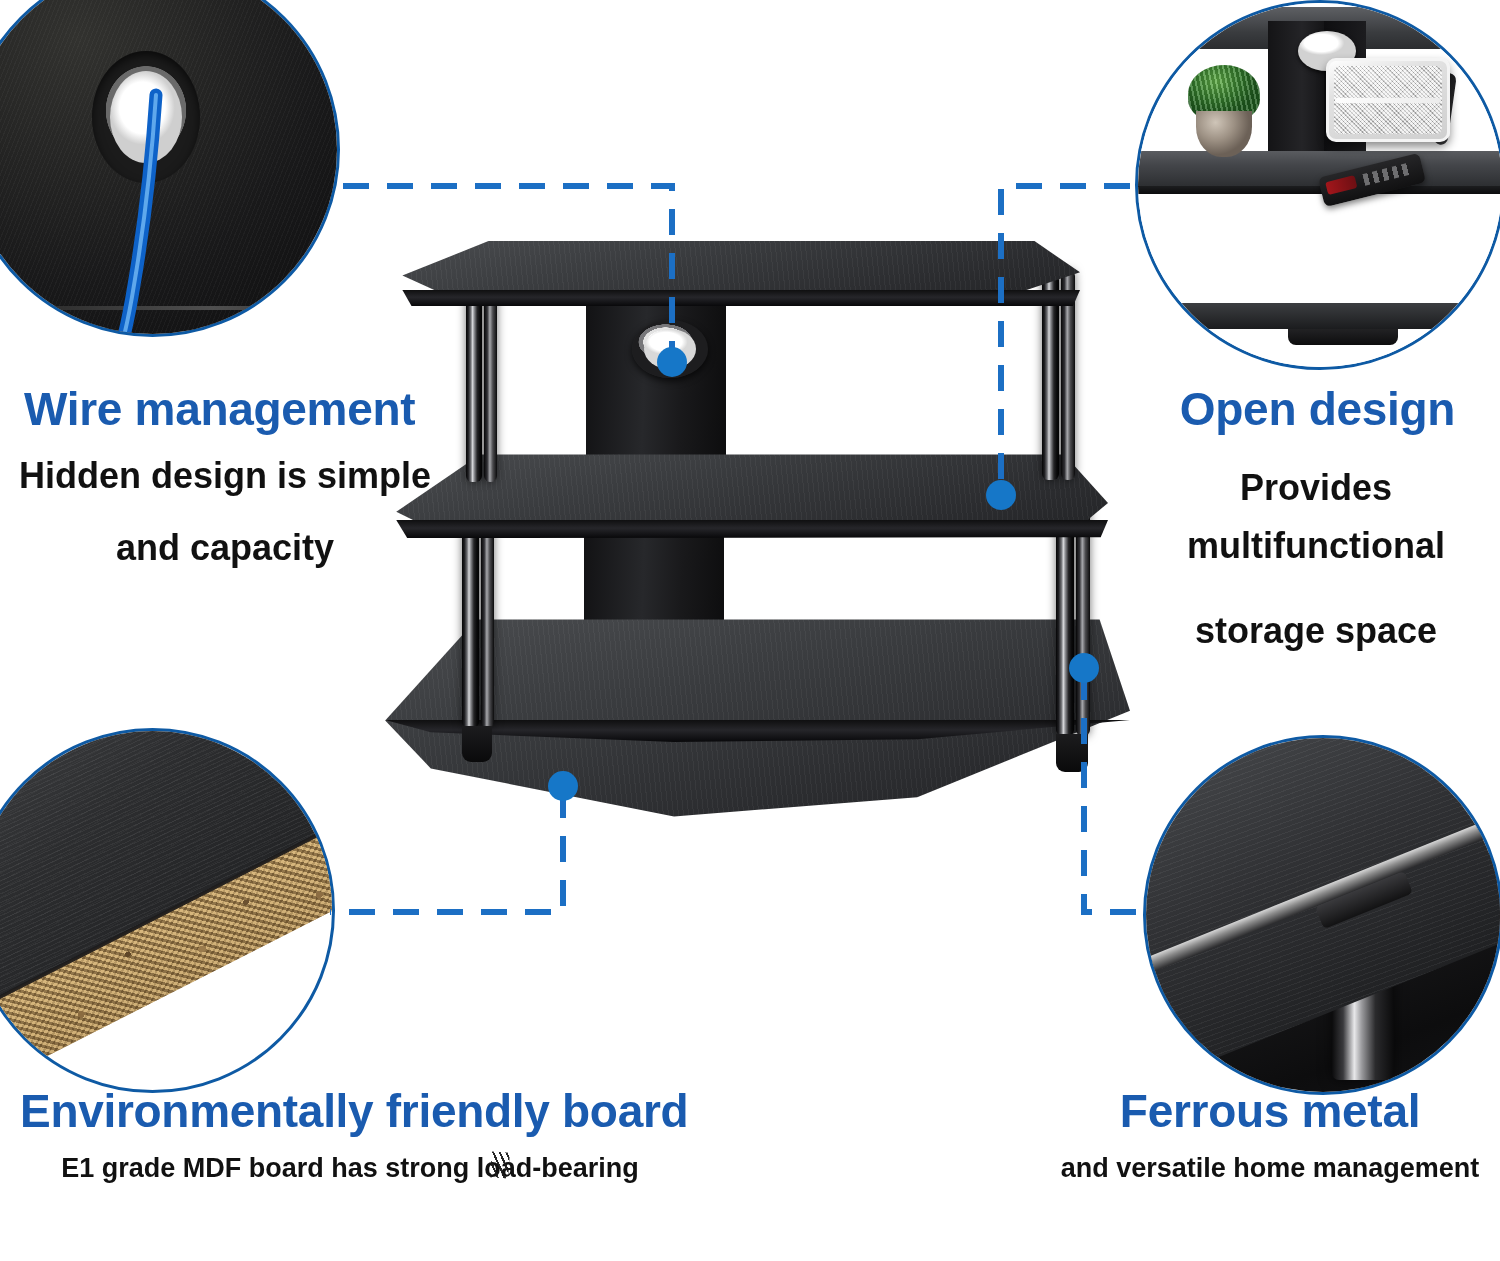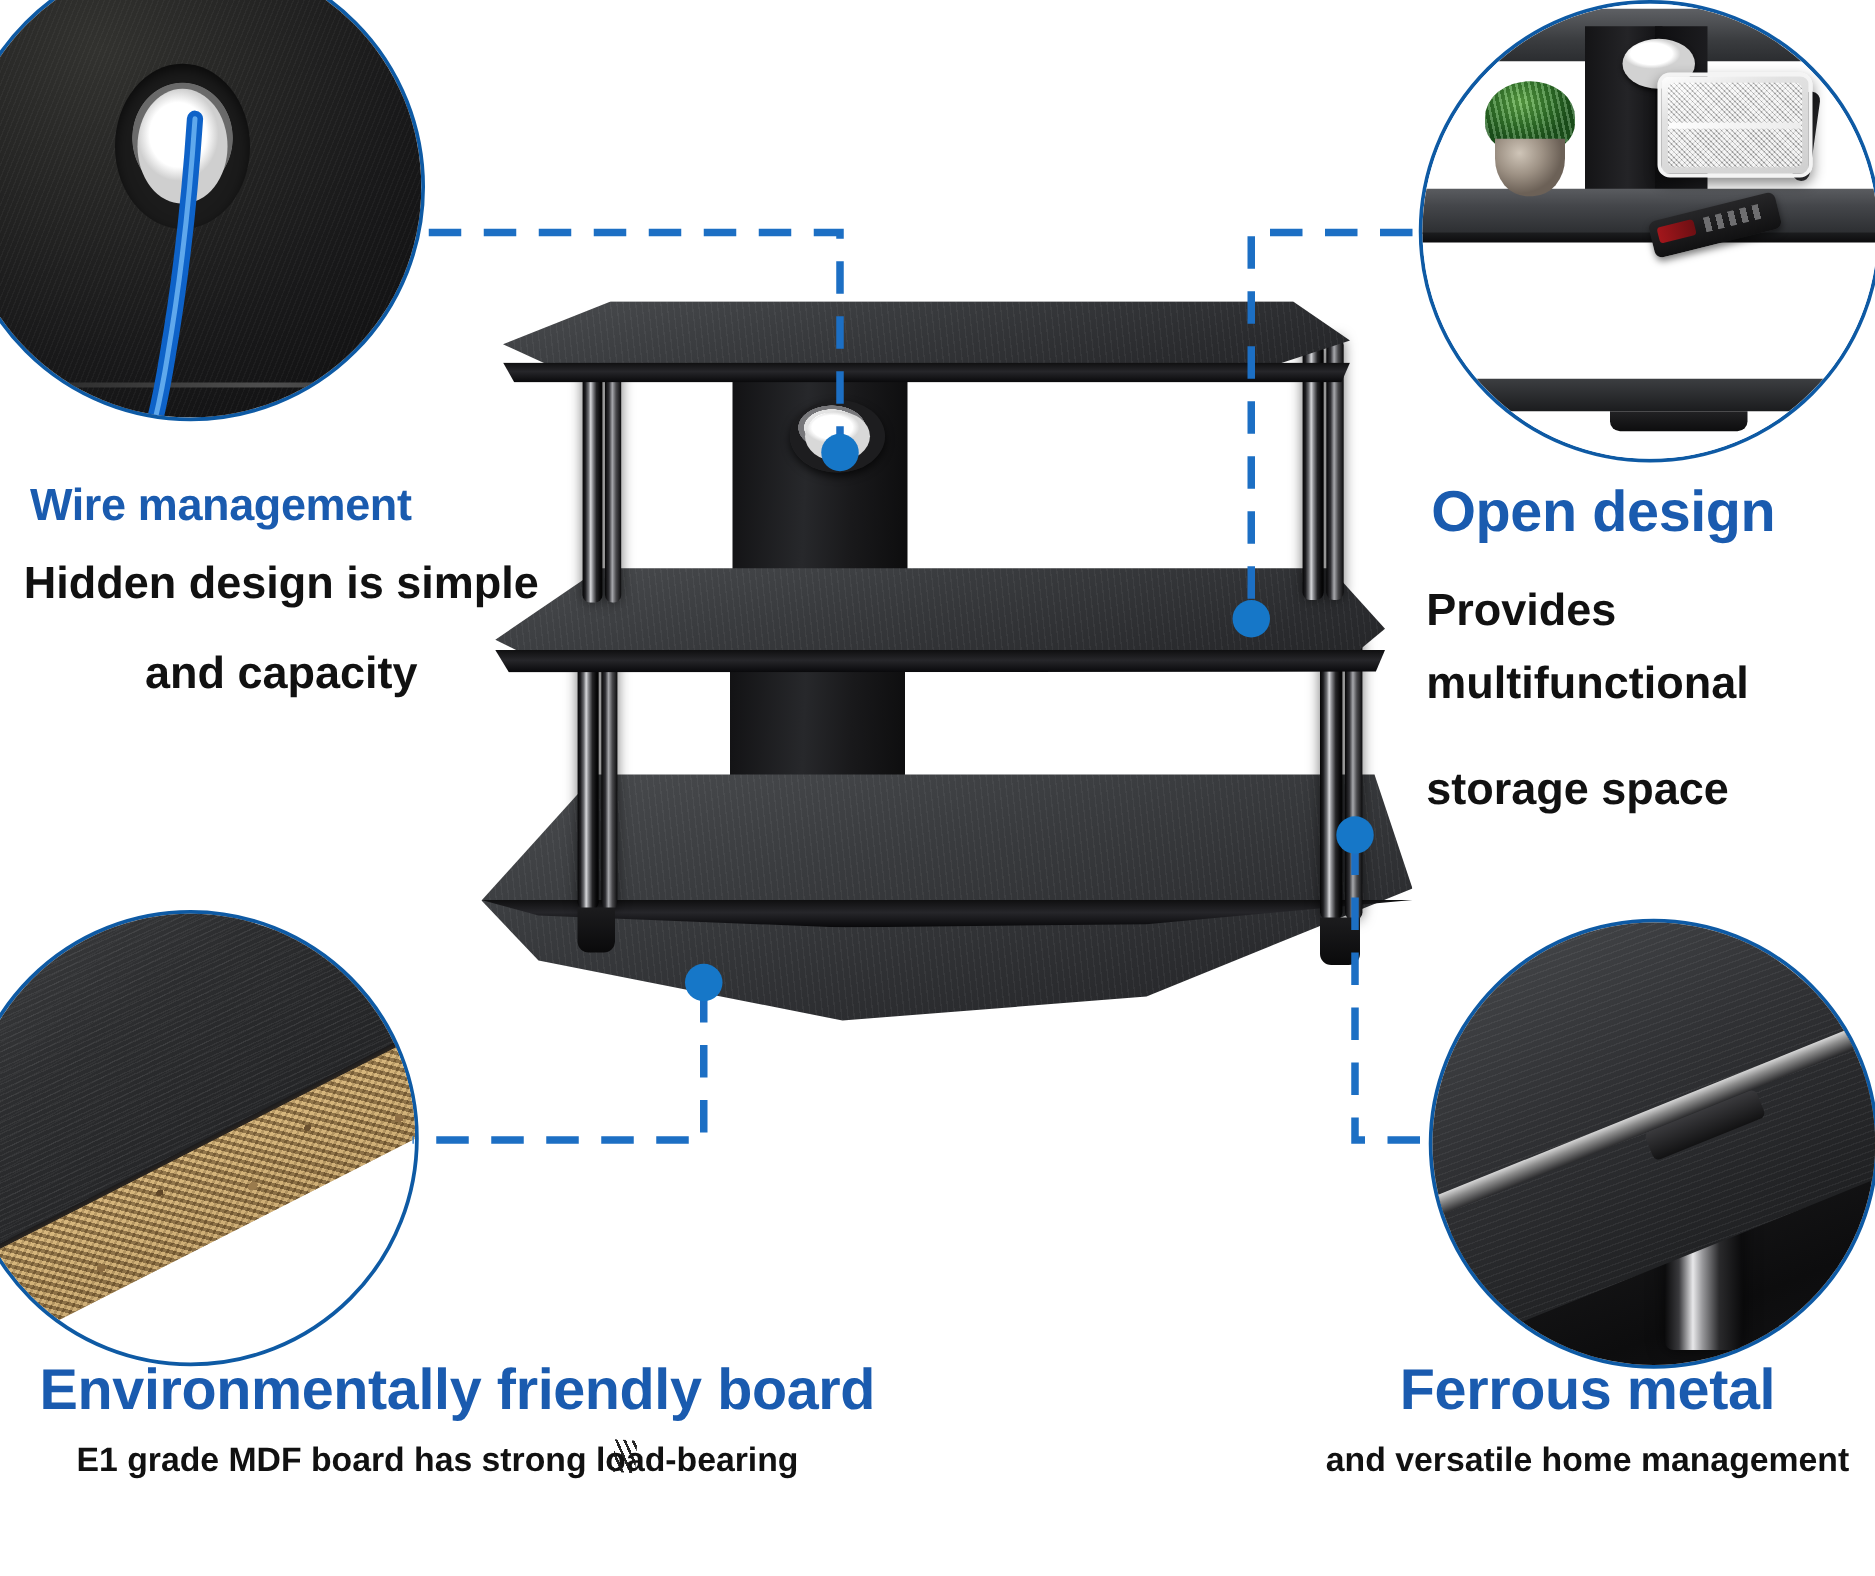--- a/index.html
+++ b/index.html
@@ -21,29 +21,29 @@
     white-space:nowrap;
   }
   .feature .body{
     color:#111111;
     font-weight:bold;
     font-size:36px;
     line-height:1.62;
   }
 
   #f-wire{left:10px;top:386px;width:430px;text-align:center;}
-  #f-wire .heading{font-size:36px;color:#1A5BAF;text-align:left;padding-left:14px;}
+  #f-wire .heading{font-size:46px;color:#1A5BAF;text-align:left;padding-left:14px;}
   #f-wire .body{margin-top:14px;}
 
-  #f-open{left:1145px;top:386px;width:345px;}
+  #f-open{left:1145px;top:386px;width:345px;text-align:center;}
   #f-open .heading{font-size:46px;color:#1A5BAF;}
   #f-open .body{margin-top:26px;width:350px;margin-left:-4px;}
 
   #f-board{left:0px;top:1088px;width:700px;text-align:center;}
-  #f-board .heading{font-size:46px;color:#1A5BAF;text-align:right;padding-left:8px;}
+  #f-board .heading{font-size:46px;color:#1A5BAF;text-align:left;padding-left:20px;}
   #f-board .body{margin-top:12px;font-size:27px;}
 
   #f-metal{left:1040px;top:1088px;width:460px;text-align:center;}
   #f-metal .heading{font-size:46px;color:#1A5BAF;}
   #f-metal .body{margin-top:12px;font-size:27px;white-space:nowrap;}
 
   
   .inset{position:absolute;border-radius:50%;overflow:hidden;
          box-sizing:border-box;border:3px solid #0E5AA4;}
   .inset .inner{position:absolute;left:0;top:0;width:100%;height:100%;}

